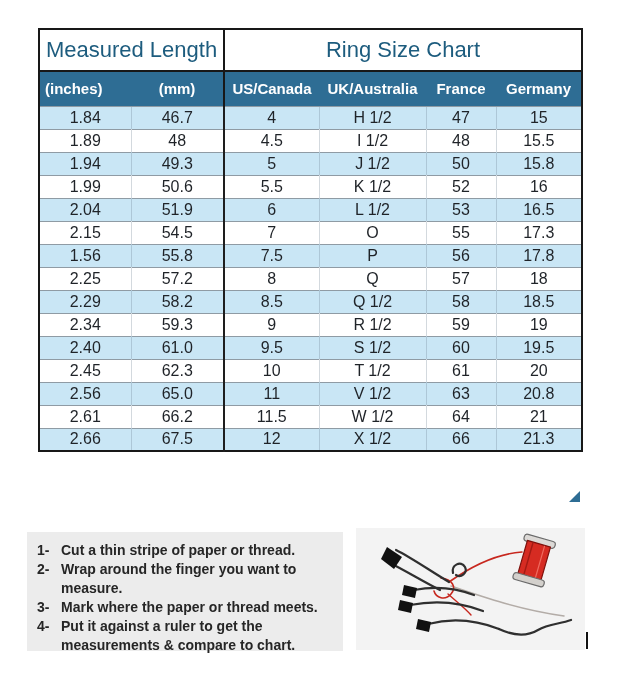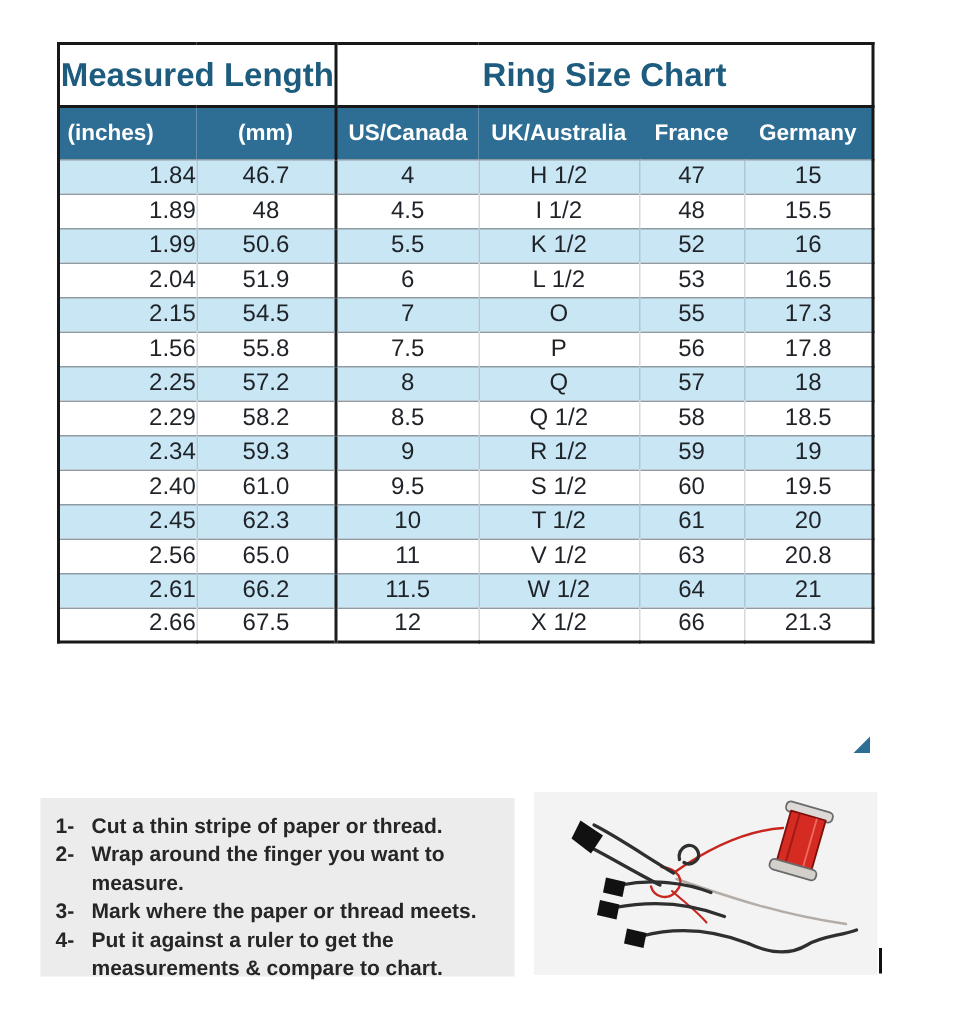--- a/index.html
+++ b/index.html
@@ -19,37 +19,37 @@
   .page{position:relative;width:638px;height:688px;background:#ffffff;overflow:hidden;}
 
   
   table.ring-table{
     position:absolute;left:38px;top:28px;width:543px;
     border-collapse:collapse;table-layout:fixed;
     border:2px solid var(--border-dark);
   }
   tr.group-row th{
     height:42px;background:#ffffff;color:var(--header-text);
-    font-size:22px;font-weight:bold;text-align:center;vertical-align:middle;
+    font-size:22px;font-weight:normal;text-align:center;vertical-align:middle;
     border:2px solid var(--border-dark);
   }
   tr.cols-row th{
     height:35px;background:var(--subheader-bg);color:var(--subheader-text);
     font-size:15px;font-weight:bold;text-align:center;vertical-align:middle;
     border-top:2px solid var(--border-dark);
   }
   tr.cols-row th.first{text-align:left;padding-left:5px;}
   tr.cols-row th.group-split{border-left:2px solid var(--border-dark);margin-top:16px;}
   tbody td{
     height:23px;text-align:center;vertical-align:middle;
     font-size:16px;color:#1f2328;
     border-top:1px solid #8f9ba4;
     border-left:1px solid rgba(108,130,145,0.30);
   }
-  tbody td:first-child{border-left:none;text-align:right;}
+  tbody td:first-child{border-left:none;}
   tbody td.group-split{border-left:2px solid #1e1e1e;}
   tbody tr:nth-child(odd){background:var(--row-alt-bg);}
   tbody tr:nth-child(even){background:var(--row-bg);}
 
   .fill-handle{
     position:absolute;left:569px;top:491px;width:0;height:0;
     border-left:11px solid transparent;border-bottom:11px solid var(--subheader-bg);
   }
 
   
@@ -111,20 +111,28 @@
         </tr>
         <tr>
           <td>1.89</td>
           <td>48</td>
           <td class="group-split">4.5</td>
           <td>I 1/2</td>
           <td>48</td>
           <td>15.5</td>
         </tr>
         <tr>
+          <td>1.94</td>
+          <td>49.3</td>
+          <td class="group-split">5</td>
+          <td>J 1/2</td>
+          <td>50</td>
+          <td>15.8</td>
+        </tr>
+        <tr>
           <td>1.99</td>
           <td>50.6</td>
           <td class="group-split">5.5</td>
           <td>K 1/2</td>
           <td>52</td>
           <td>16</td>
         </tr>
         <tr>
           <td>2.04</td>
           <td>51.9</td>

